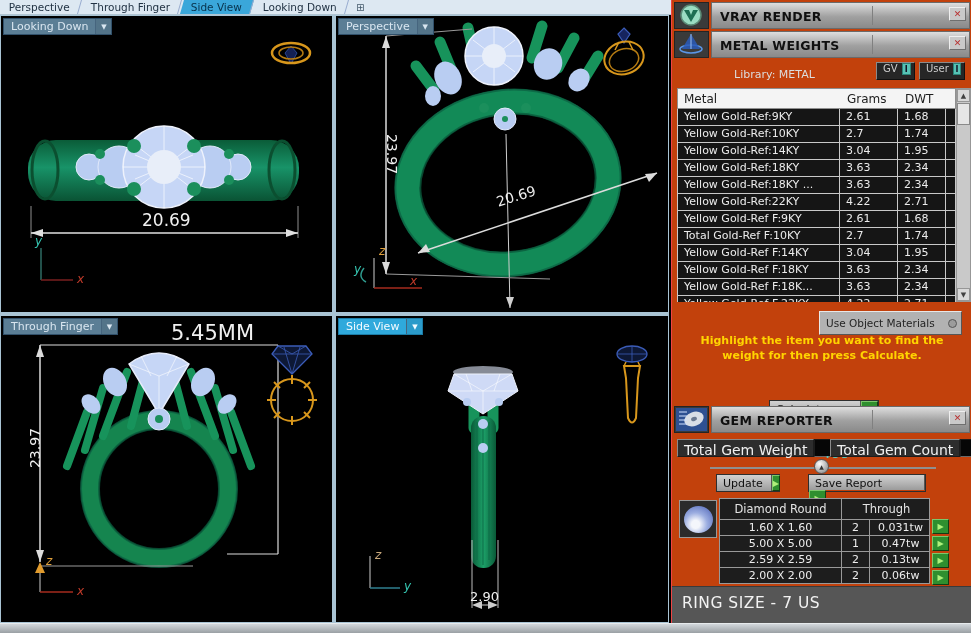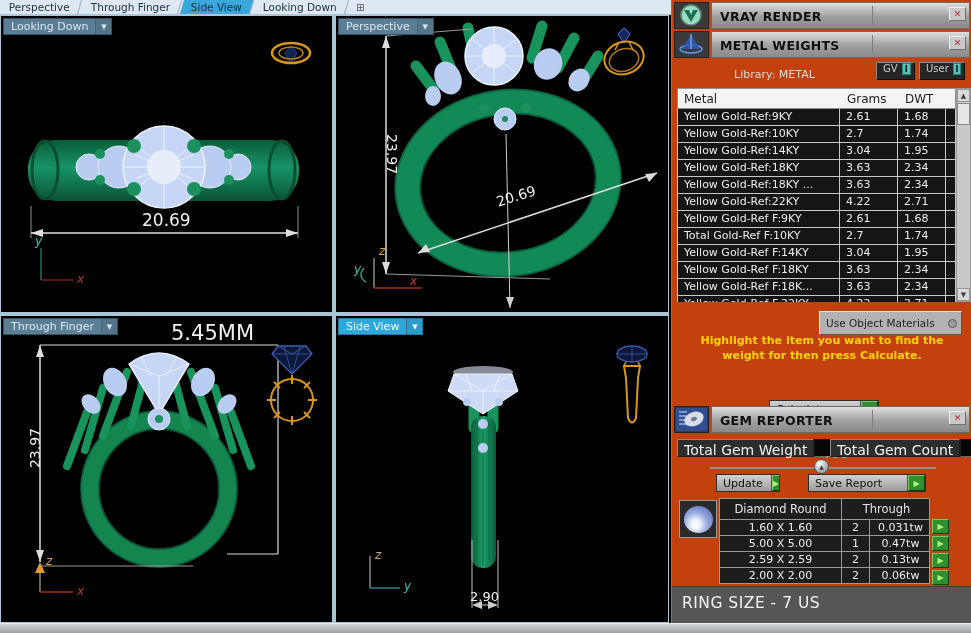--- a/index.html
+++ b/index.html
@@ -487,21 +487,21 @@
       <span class="val" style="width:38px;">7</span>
     </div>
 
     <div class="sliderline"></div>
     <div class="knob">▲</div>
 
     <div class="runbtn" style="left:44px;top:474px;width:64px;">
       <span class="lbl">Update</span>
       <span class="gobox">▶</span>
     </div>
-    <div class="runbtn" style="left:136px;top:474px;width:118px;">
+    <div class="runbtn" style="left:136px;top:474px;width:118px;flex-direction:column;">
       <span class="lbl">Save Report</span>
       <span class="gobox">▶</span>
     </div>
 
     <div class="gthumb">
         <div class="gem"></div>
       </div>
     <div class="gtable">
       <div class="ghead">
         <span>Diamond Round</span>

